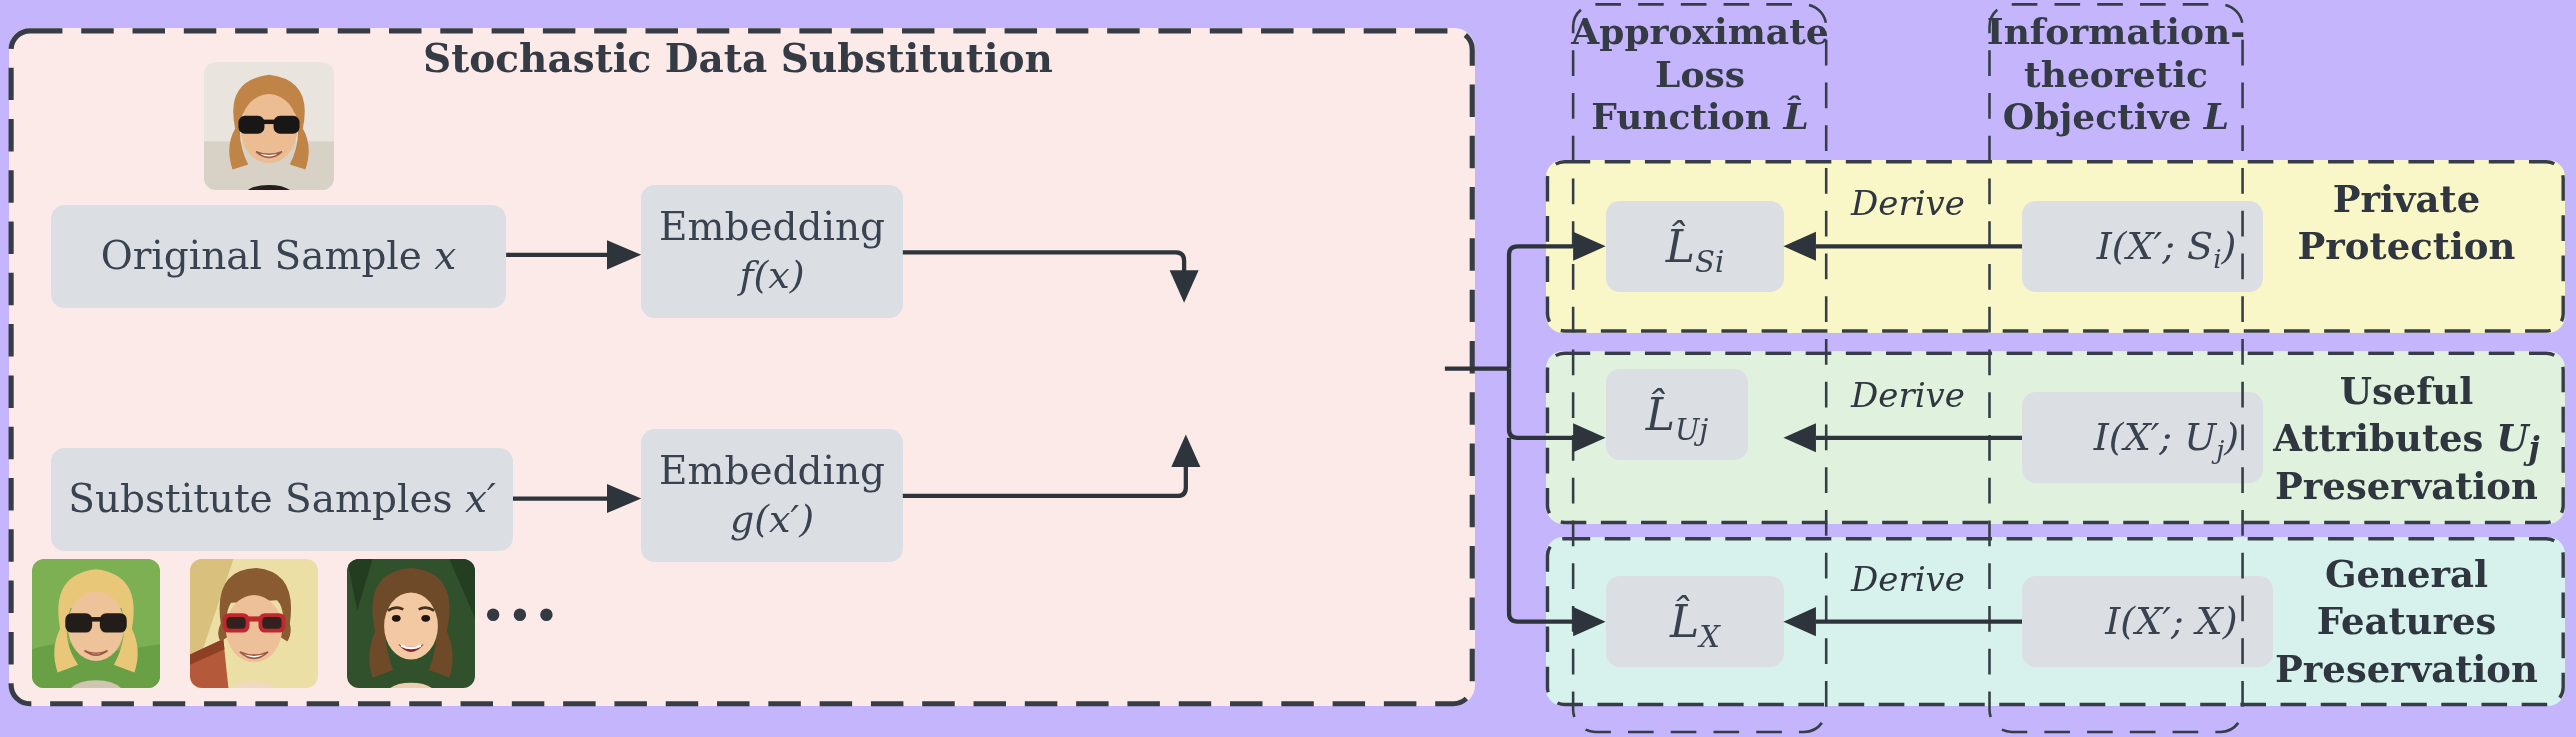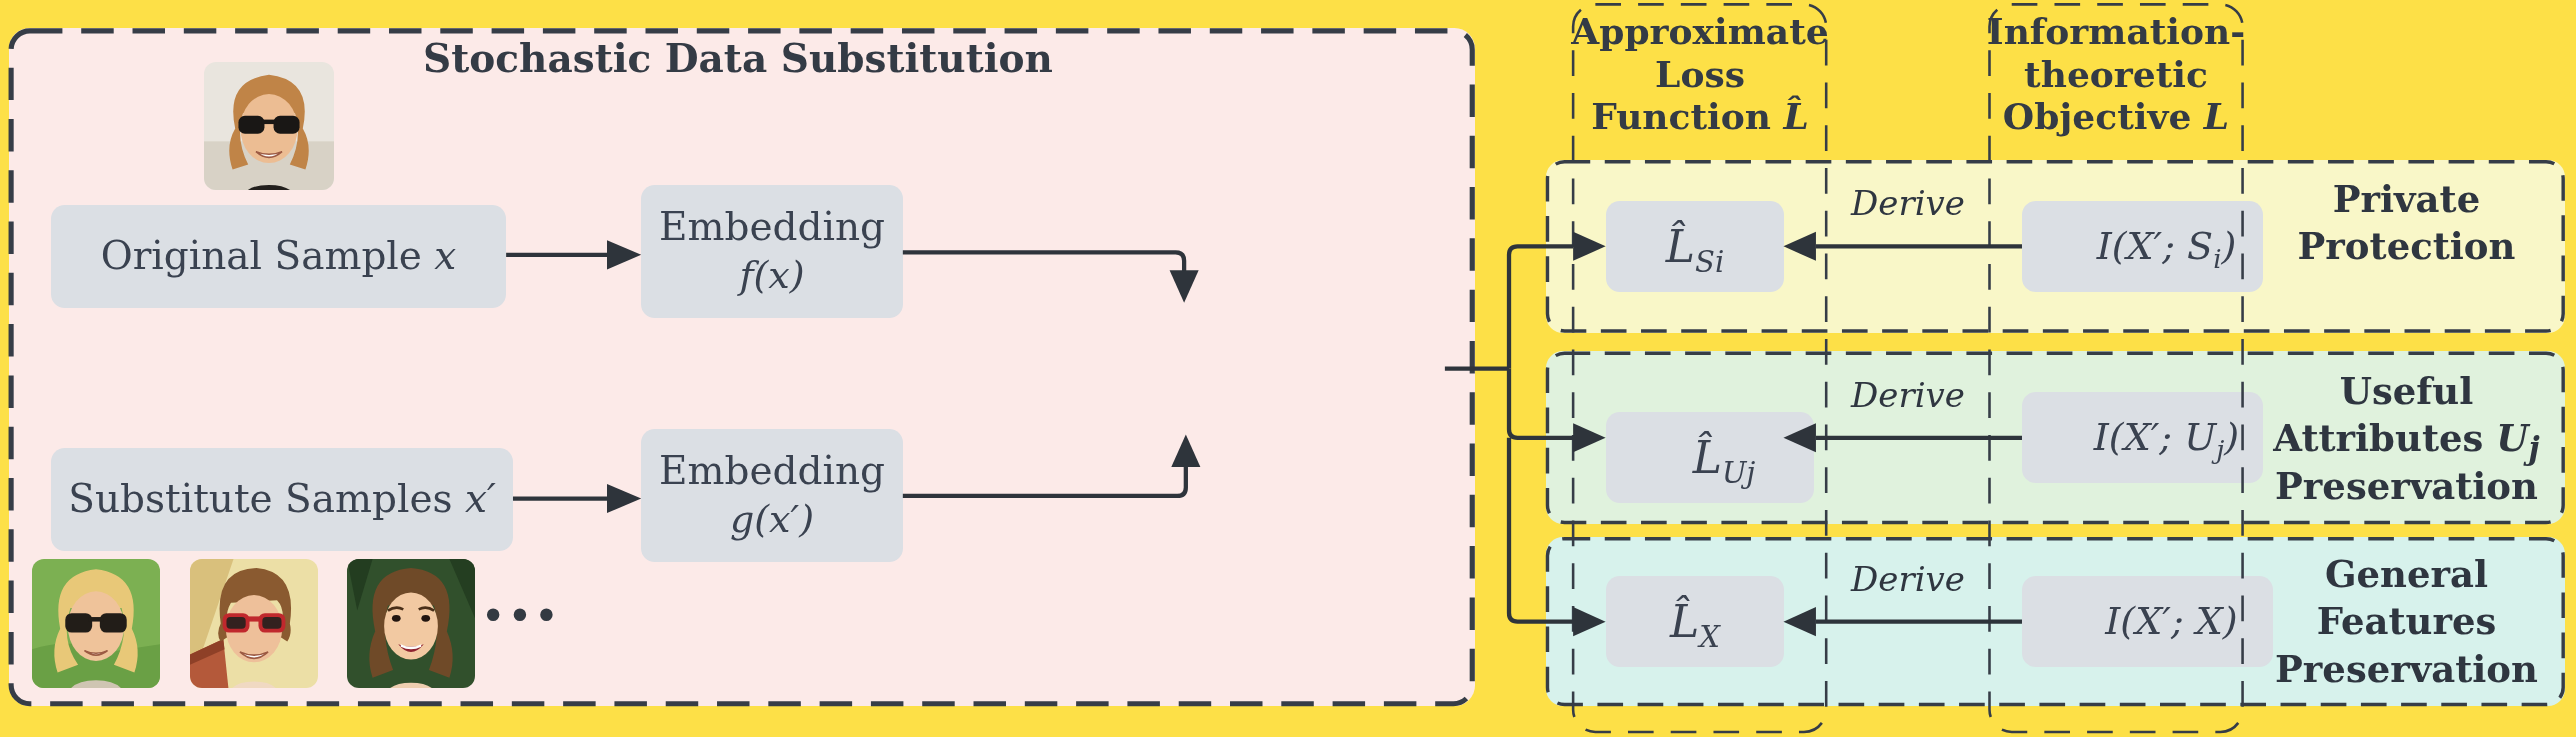--- a/index.html
+++ b/index.html
@@ -1,19 +1,19 @@
 <!DOCTYPE html>
 <html style="font-size:13.7px"><head>
 <meta charset="utf-8">
 <style>
   html,body{margin:0;padding:0;background:#ffffff;}
   #canvas{
     position:relative;
     width:2576px;height:738px;
-    background:#fde047;
+    background:#c4b5fd;
     font-family:"DejaVu Serif","Liberation Serif",serif;
     color:#3a4250;
     overflow:hidden;
   }
   .abs{position:absolute;}
   
   .panel-fill{background:#fceae8;border-radius:20.5px;z-index:1;}
   .row-fill{border-radius:17px;z-index:1;}
   .gray-box{
     background:#dbdfe4;border-radius:13.7px;z-index:3;
@@ -161,21 +161,21 @@
   </div>
   <div class="abs txt derive" style="left:1830px;top:181px;width:156px;height:44px;">Derive</div>
   <div class="abs gray-box obj-text" style="left:2022px;top:201px;width:193px;height:91px;">
     <div><span>I(X′; S</span><sub>i</sub><span>)</span></div>
   </div>
   <div class="abs col-txt row-label" style="left:2257px;top:176px;width:299px;">
     <div>Private</div>
     <div>Protection</div>
   </div>
 
-  <div class="abs gray-box loss-text" style="left:1606px;top:412px;width:180px;height:91px;padding-left:28px;">
+  <div class="abs gray-box loss-text" style="left:1606px;top:369px;width:142px;height:91px;">
     <div><span>L̂</span><sub>Uj</sub></div>
   </div>
   <div class="abs txt derive" style="left:1830px;top:373px;width:156px;height:44px;">Derive</div>
   <div class="abs gray-box obj-text" style="left:2022px;top:392px;width:193px;height:91px;">
     <div><span>I(X′; U</span><sub>j</sub><span>)</span></div>
   </div>
   <div class="abs col-txt row-label" style="left:2257px;top:368px;width:299px;">
     <div>Useful</div>
     <div><span>Attributes </span><span class="it">U</span><sub class="it">j</sub></div>
     <div>Preservation</div>

